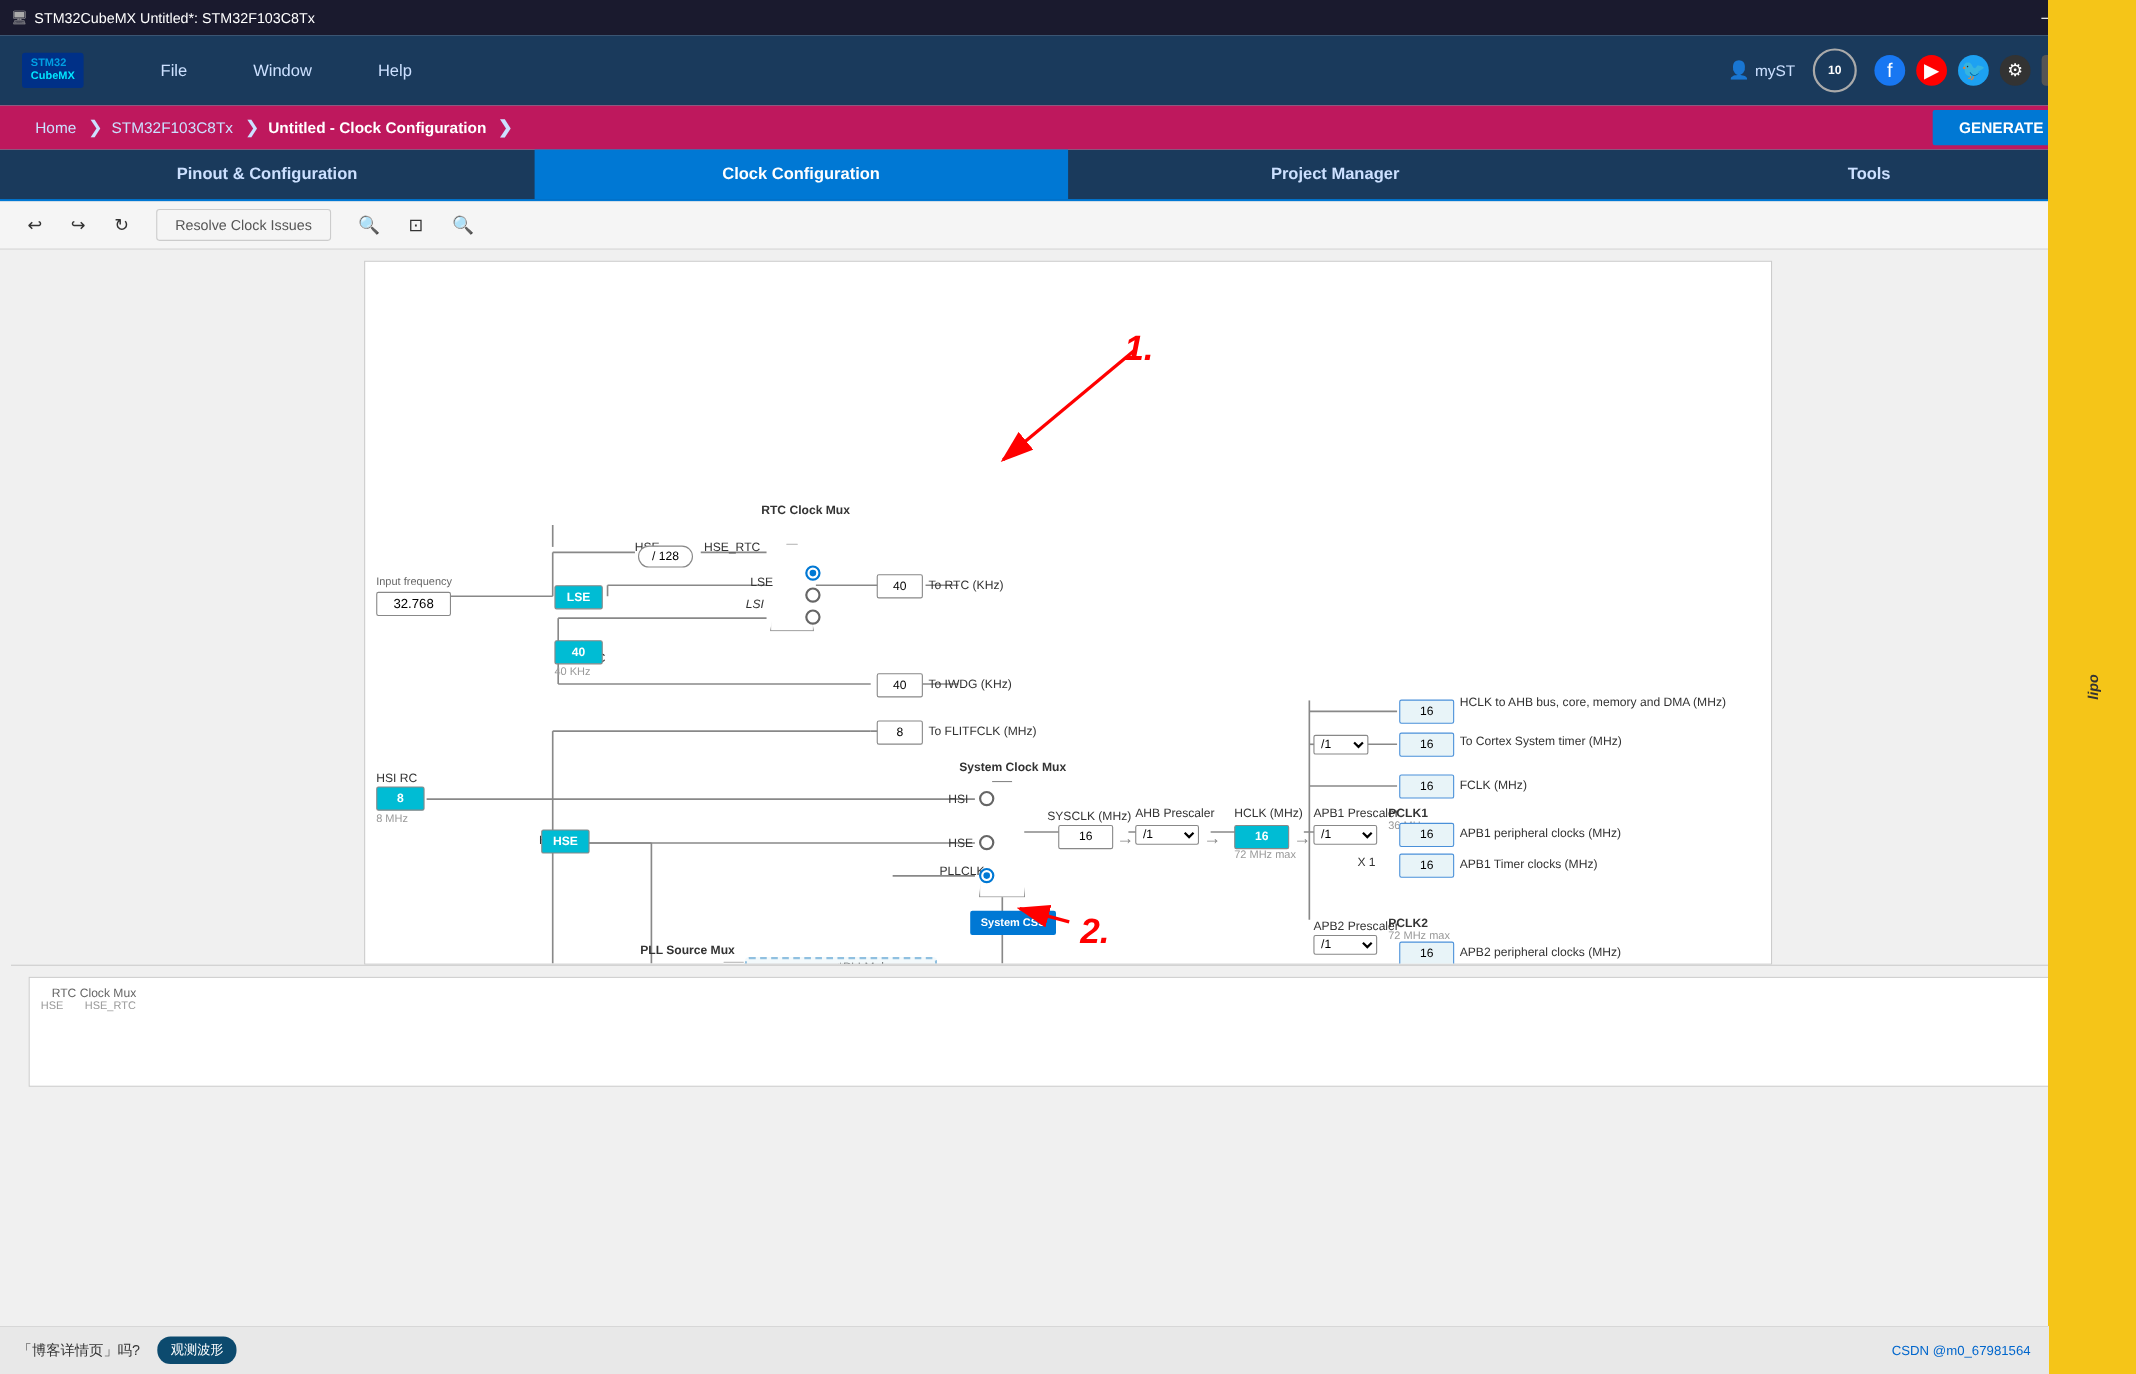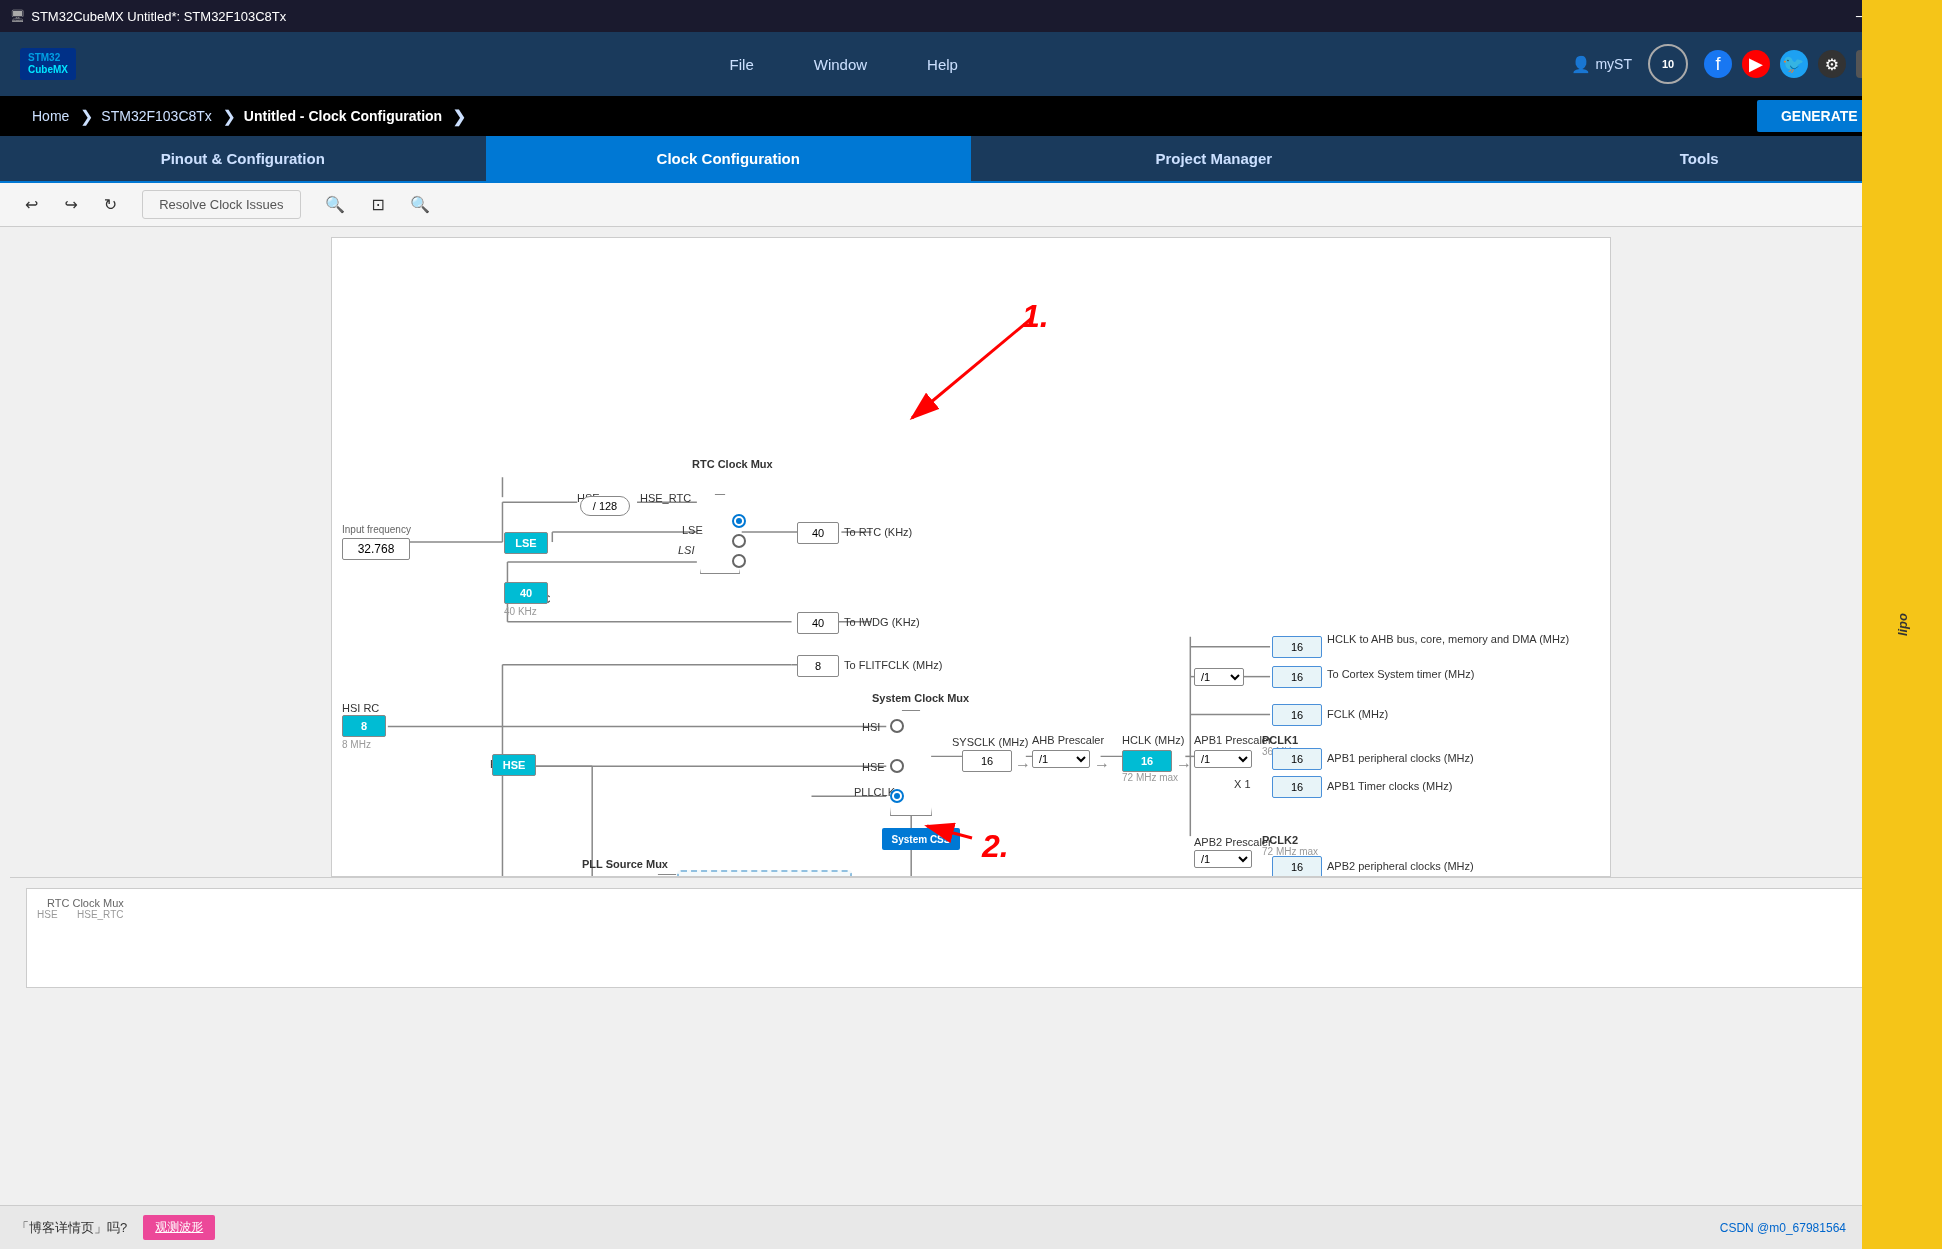--- a/index.html
+++ b/index.html
@@ -37,42 +37,42 @@
     .logo-stm32 {
       background: #003087;
       color: white;
       font-weight: bold;
       font-size: 13px;
       padding: 4px 8px;
       border-radius: 3px;
       line-height: 1.2;
     }
     .logo-stm32 span { color: #00a0e3; display: block; font-size: 10px; }
-    .menu-items { display: flex; gap: 0; flex: 1; justify-content: center; }
+    .menu-items { display: flex; gap: 0; flex: 1; justify-content: flex-start; }
     .menu-item {
       color: #cce0ff;
       font-size: 15px;
       padding: 8px 30px;
       cursor: pointer;
       border: none;
       background: none;
     }
     .menu-right { display: flex; align-items: center; gap: 16px; }
     .myst-btn { color: #cce0ff; font-size: 14px; display: flex; align-items: center; gap: 4px; cursor: pointer; }
     .social-icons { display: flex; gap: 10px; }
     .social-icon { color: white; font-size: 18px; cursor: pointer; width: 28px; height: 28px; display: flex; align-items: center; justify-content: center; border-radius: 50%; }
     .social-fb { background: #1877f2; }
     .social-yt { background: #ff0000; }
     .social-tw { background: #1da1f2; }
     .social-gh { background: #333; border-radius: 50%; }
     .social-st { background: #cc0000; border-radius: 3px; }
 
     
     .breadcrumb-bar {
-      background: #000000;
+      background: #be185d;
       height: 40px;
       display: flex;
       align-items: center;
       padding: 0 16px;
       gap: 0;
     }
     .breadcrumb-item {
       color: #cce0ff;
       font-size: 14px;
       padding: 0 16px;
@@ -742,15 +742,15 @@
     </div>
   </div>
 </div>
 
 <div class="right-sidebar">
   <div style="writing-mode:vertical-rl; font-size:13px; color:#333; font-style:italic; font-weight:bold; transform:rotate(180deg);">lipo</div>
 </div>
 
 <div class="page-footer">
   <span>「博客详情页」吗?</span>
-  <button style="margin-left:16px; padding:4px 12px; background:#ec4899; color:white; border:none; cursor:pointer; border-radius:2px; font-size:12px;text-decoration:underline;">观测波形</button>
+  <button style="margin-left:16px; padding:4px 12px; background:#0c4a6e; color:white; border:none; cursor:pointer; border-radius:12px; font-size:12px;">观测波形</button>
   <span class="footer-right">CSDN @m0_67981564</span>
 </div>
 
 </body></html>

